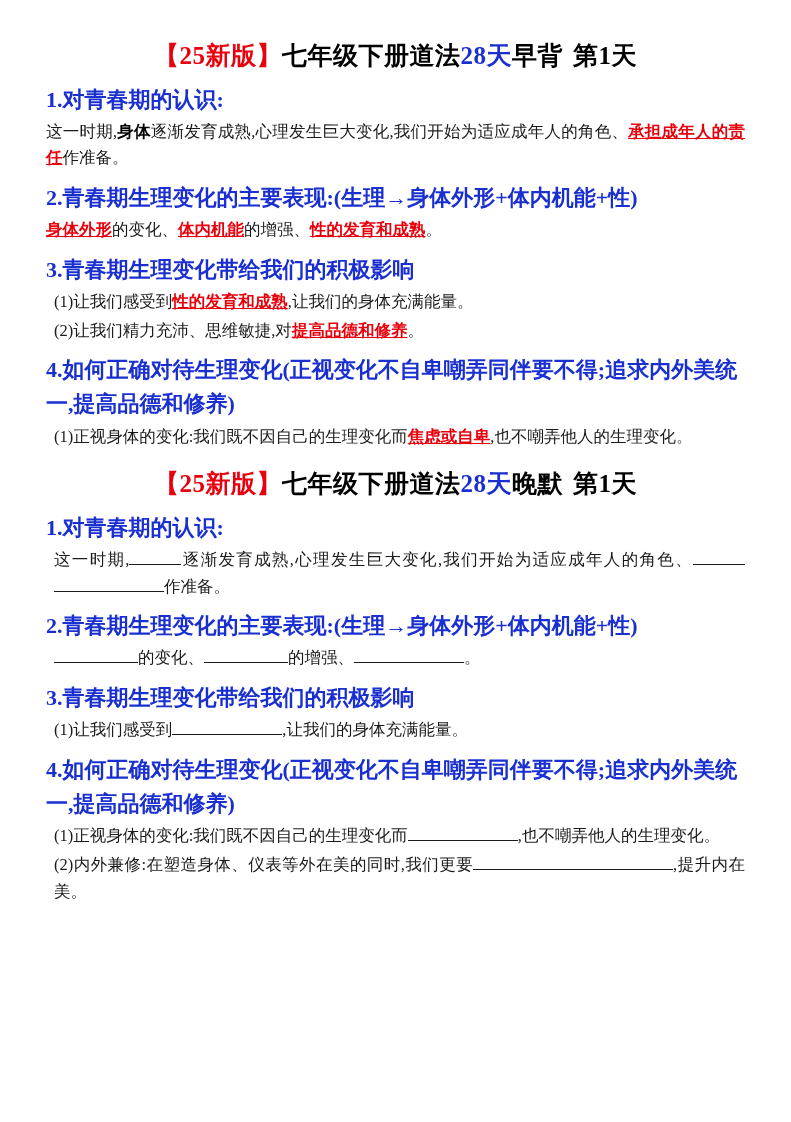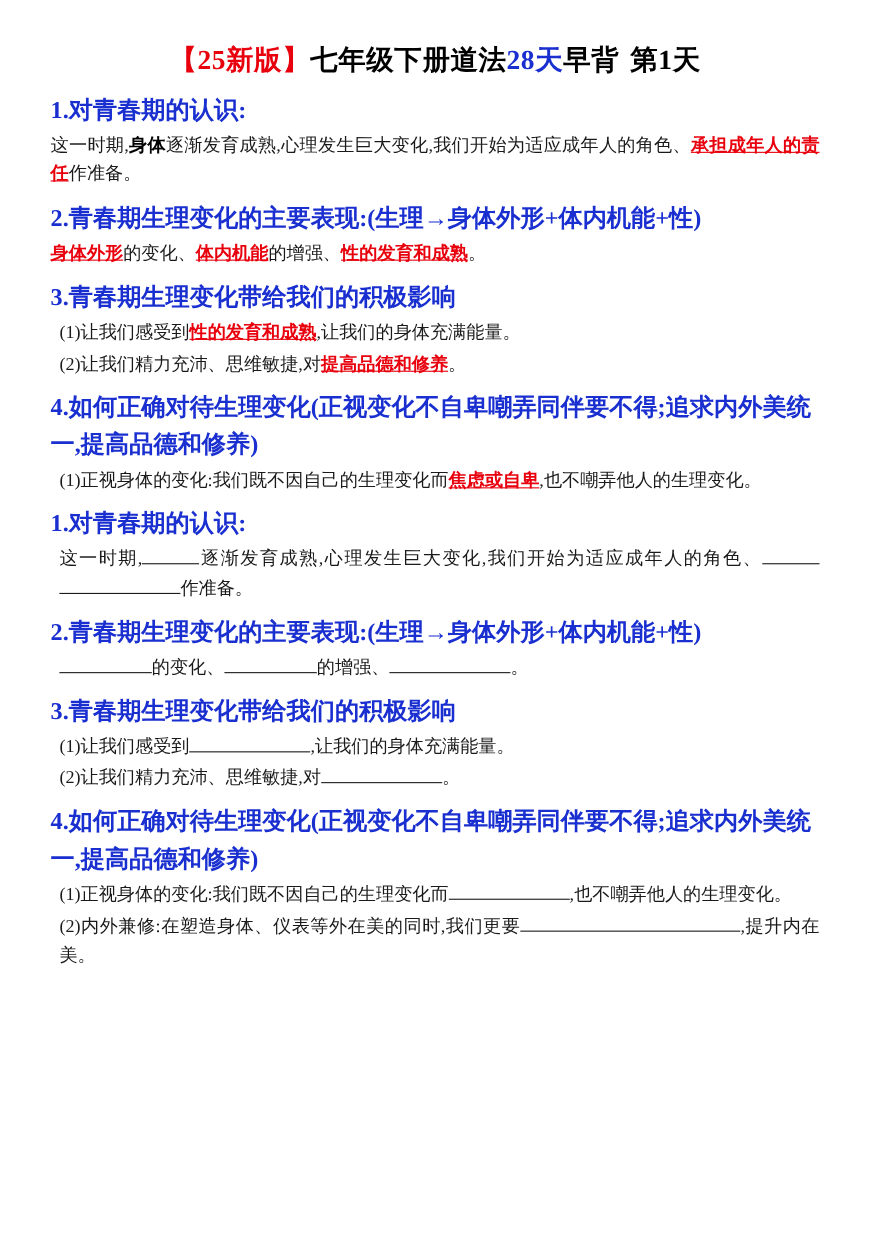--- a/index.html
+++ b/index.html
@@ -96,20 +96,23 @@
     <span>(2)让我们精力充沛、思维敏捷,对</span><span class="red-u">提高品德和修养</span><span>。</span>
   </div>
 
   <div class="h-line">
     <span>4.如何正确对待生理变化</span><span class="paren">(正视变化不自卑嘲弄同伴要不得;追求内外美统一,提高品德和修养)</span>
   </div>
   <div class="body-line sub">
     <span>(1)正视身体的变化:我们既不因自己的生理变化而</span><span class="red-u">焦虑或自卑</span><span>,也不嘲弄他人的生理变化。</span>
   </div>
 
+  <div class="title section2">
+    <span class="red">【25新版】</span><span class="blk">七年级下册道法</span><span class="blue">28天</span><span class="blk">晚默</span><span class="t-sp"></span><span class="blk">第1天</span>
+  </div>
 
   <div class="h-line">
     <span>1.对青春期的认识:</span>
   </div>
   <div class="body-line sub">
     <span>这一时期,</span><span class="blank b-sm"></span><span>逐渐发育成熟,心理发生巨大变化,我们开始为适应成年人的角色、</span><span class="blank b-sm"></span><span class="blank b-lg"></span><span>作准备。</span>
   </div>
 
   <div class="h-line">
     <span>2.青春期生理变化的主要表现:</span><span class="paren">(生理→身体外形+体内机能+性)</span>
@@ -117,23 +120,20 @@
   <div class="body-line sub">
     <span class="blank b-md"></span><span>的变化、</span><span class="blank b-md"></span><span>的增强、</span><span class="blank b-lg"></span><span>。</span>
   </div>
 
   <div class="h-line">
     <span>3.青春期生理变化带给我们的积极影响</span>
   </div>
   <div class="body-line sub">
     <span>(1)让我们感受到</span><span class="blank b-lg"></span><span>,让我们的身体充满能量。</span>
   </div>
-  <div class="body-line sub">
-    <span>(2)让我们精力充沛、思维敏捷,对</span><span class="blank b-lg"></span><span>。</span>
-  </div>
 
   <div class="h-line">
     <span>4.如何正确对待生理变化</span><span class="paren">(正视变化不自卑嘲弄同伴要不得;追求内外美统一,提高品德和修养)</span>
   </div>
   <div class="body-line sub">
     <span>(1)正视身体的变化:我们既不因自己的生理变化而</span><span class="blank b-lg"></span><span>,也不嘲弄他人的生理变化。</span>
   </div>
   <div class="body-line sub">
     <span>(2)内外兼修:在塑造身体、仪表等外在美的同时,我们更要</span><span class="blank b-xxl"></span><span>,提升内在美。</span>
   </div>

